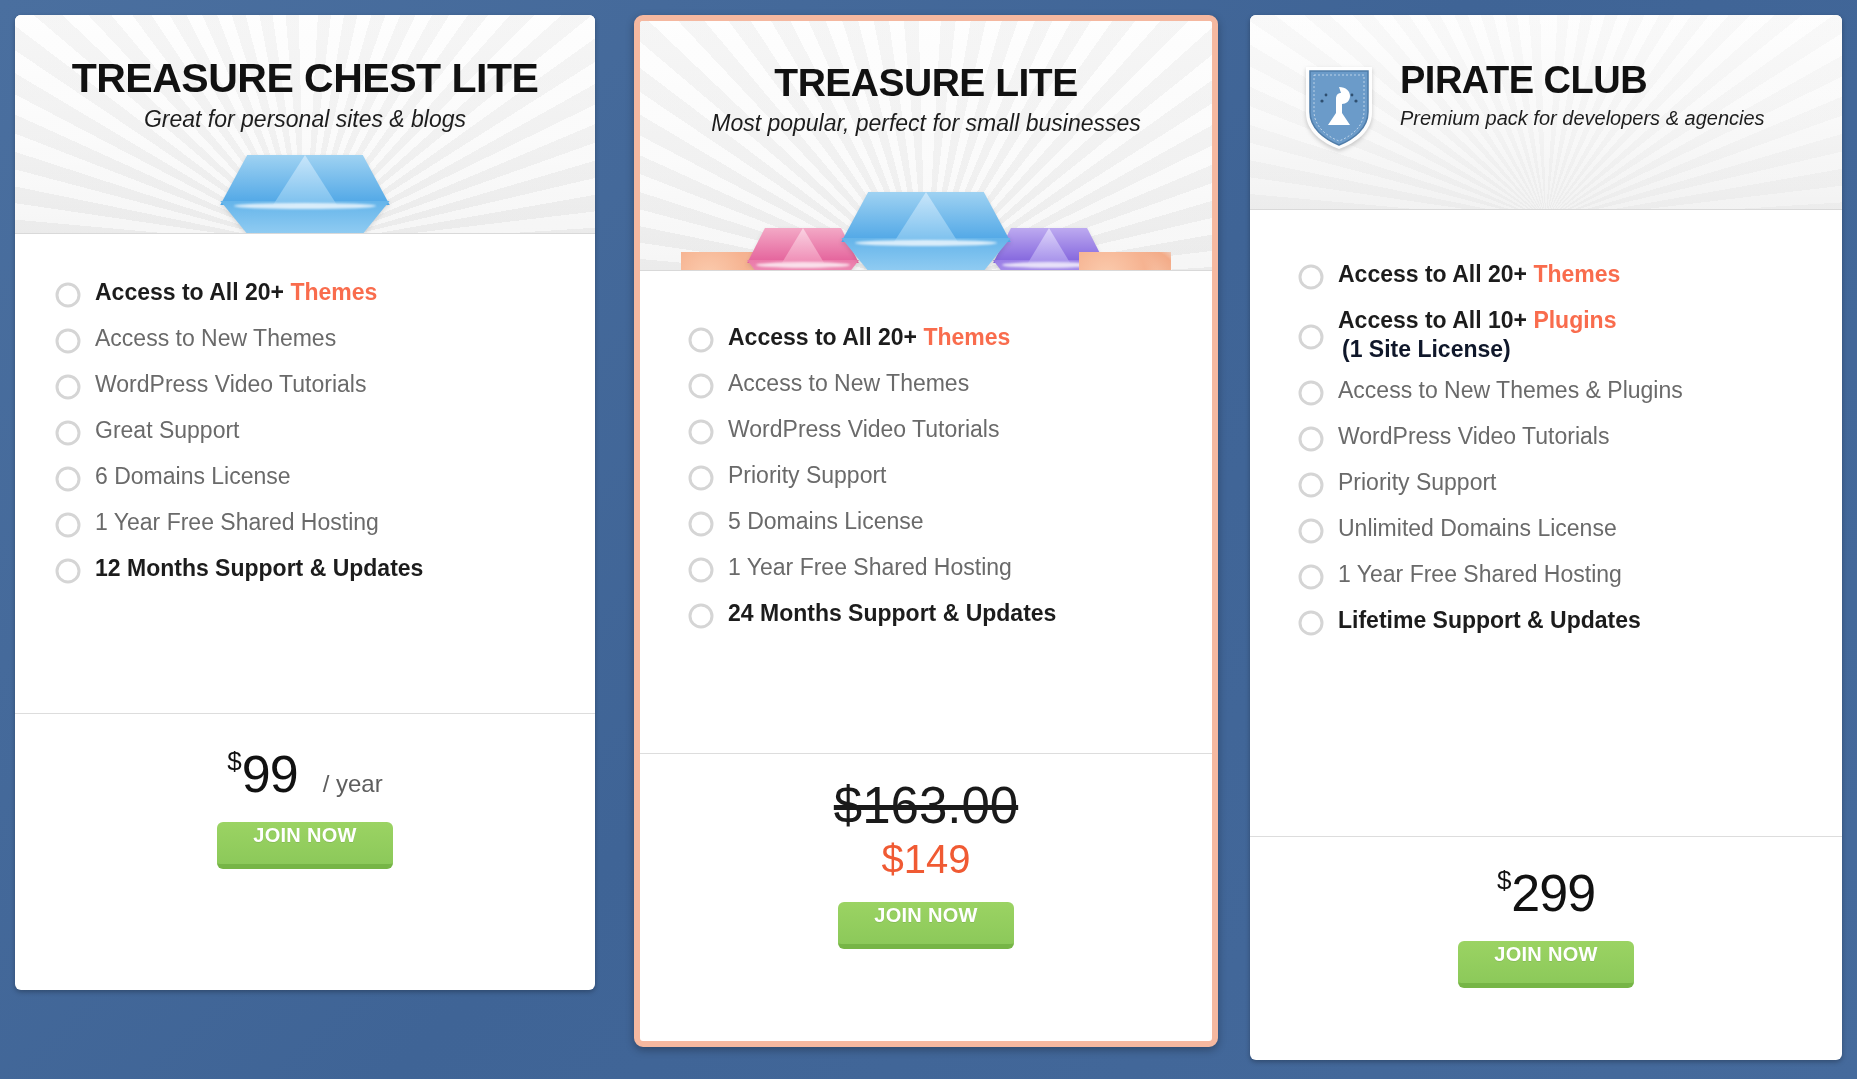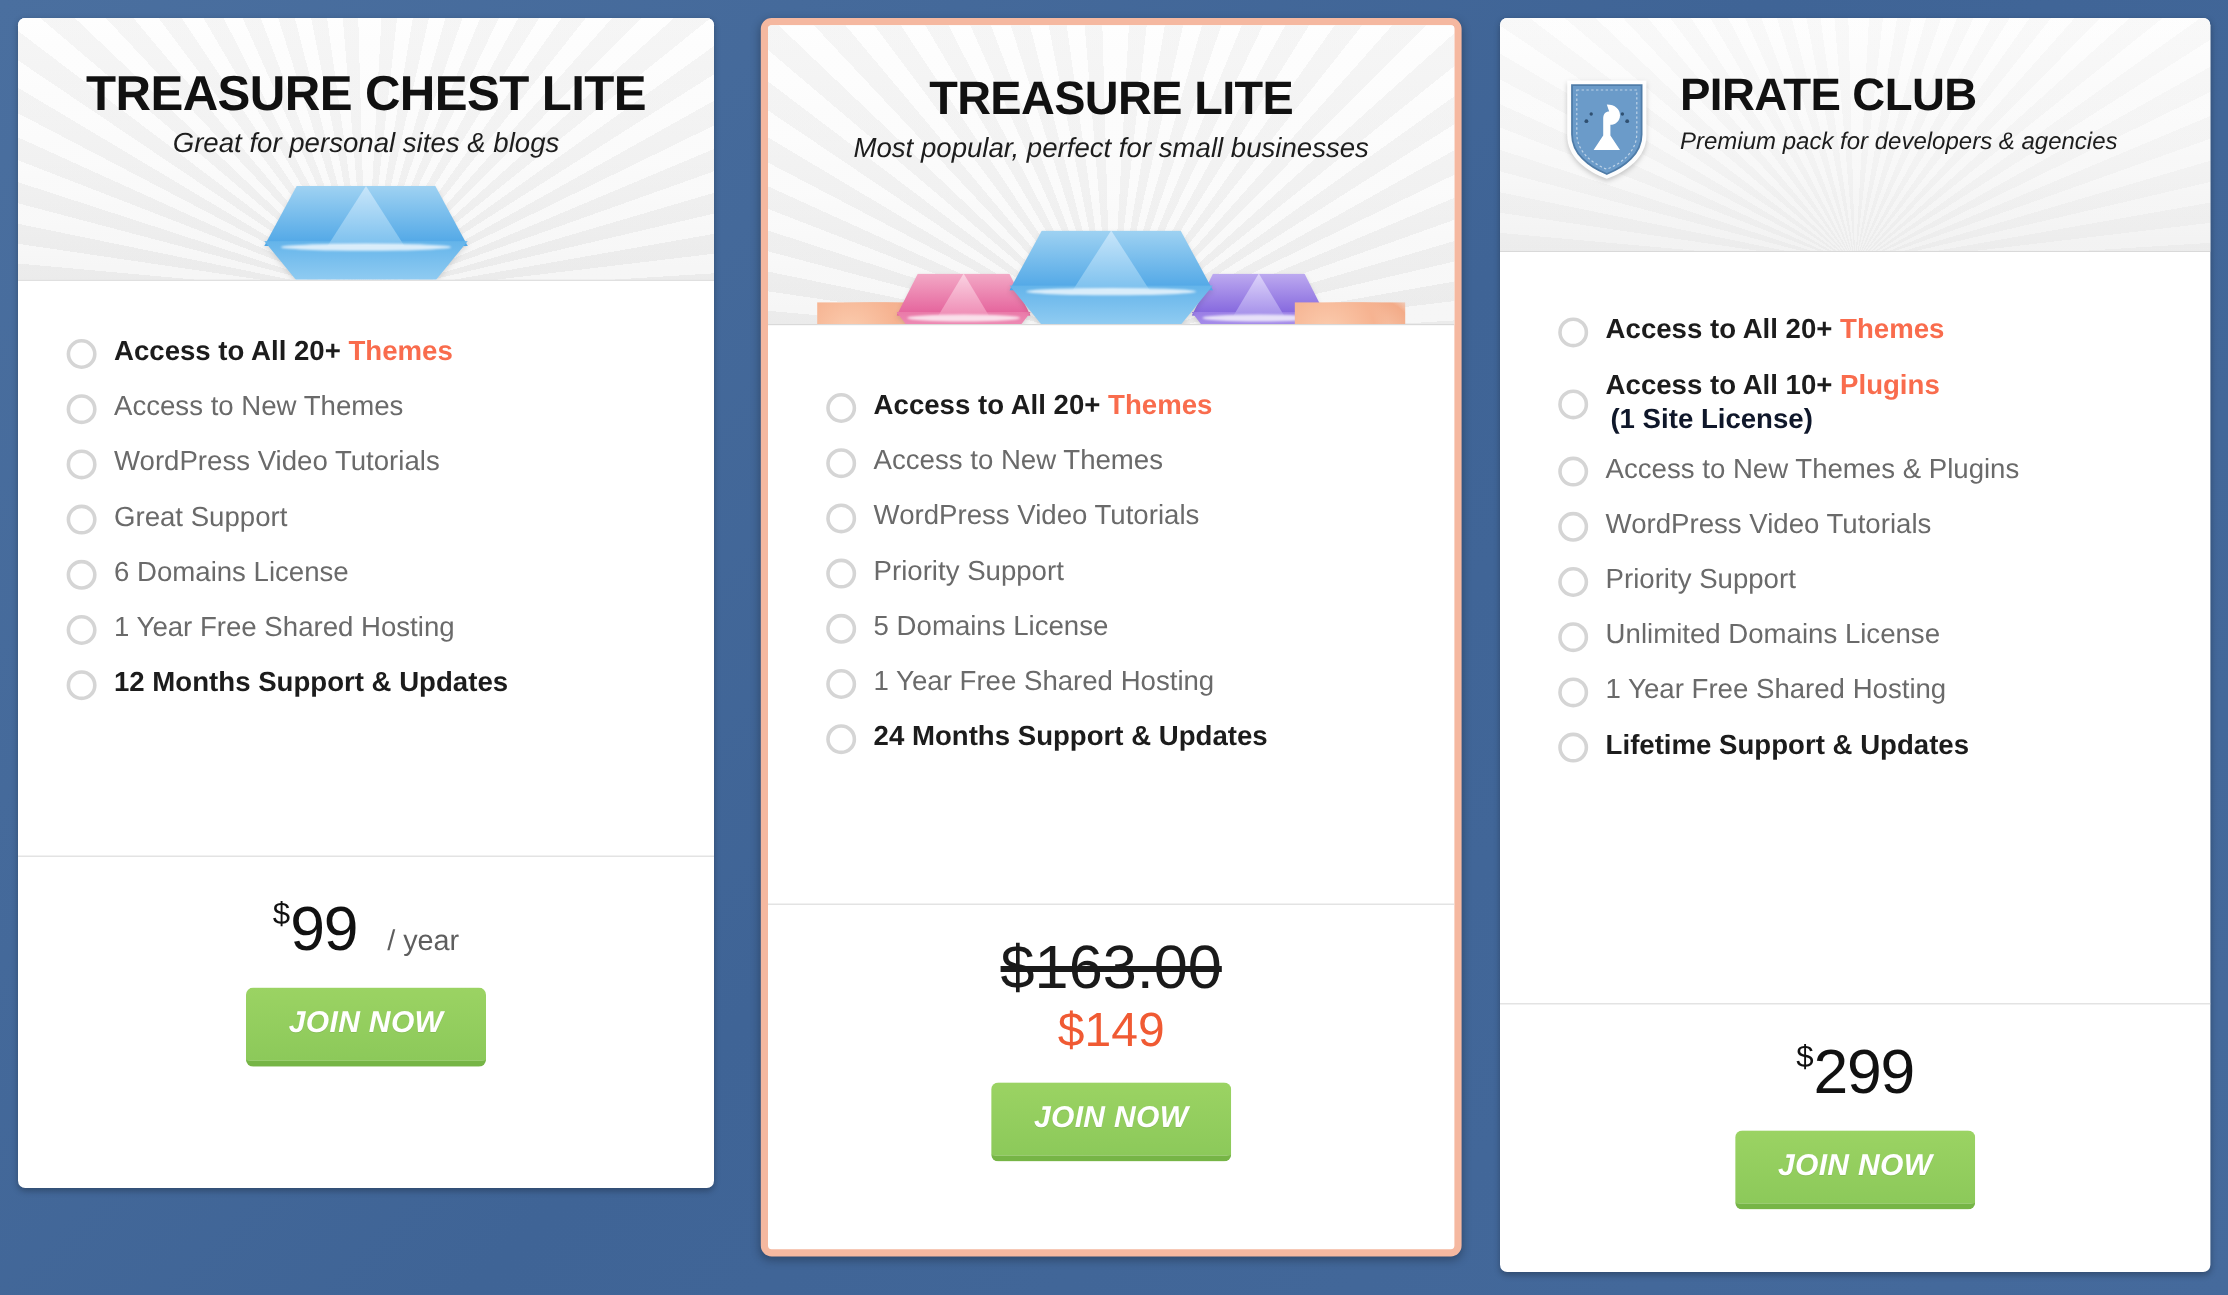--- a/index.html
+++ b/index.html
@@ -274,33 +274,32 @@
   }
   .price-period {
     font-size: 24px;
     color: #5e5e5e;
     margin-left: 25px;
   }
 
   .join-btn {
     display: inline-block;
     margin-top: 22px;
-    padding: 15px 36px 17px;
+    padding: 2px 36px 17px;
     background: linear-gradient(180deg, #9bd363 0%, #8cc95a 100%);
     border: none;
     border-bottom: 5px solid #76b546;
     border-radius: 6px;
     color: #ffffff;
-    font-size: 25px;
+    font-size: 20px;
     font-weight: bold;
     letter-spacing: 0.3px;
     cursor: pointer;
     font-family: "Liberation Sans", sans-serif;
     text-shadow: 0 1px 0 rgba(0,0,0,0.08);
-    font-style: italic;
   }
   .card--pro .join-btn { margin-top: 18px; }
 </style>
 </head>
 <body>
 
 <div class="stage">
 
   <div class="card card--lite">
 

